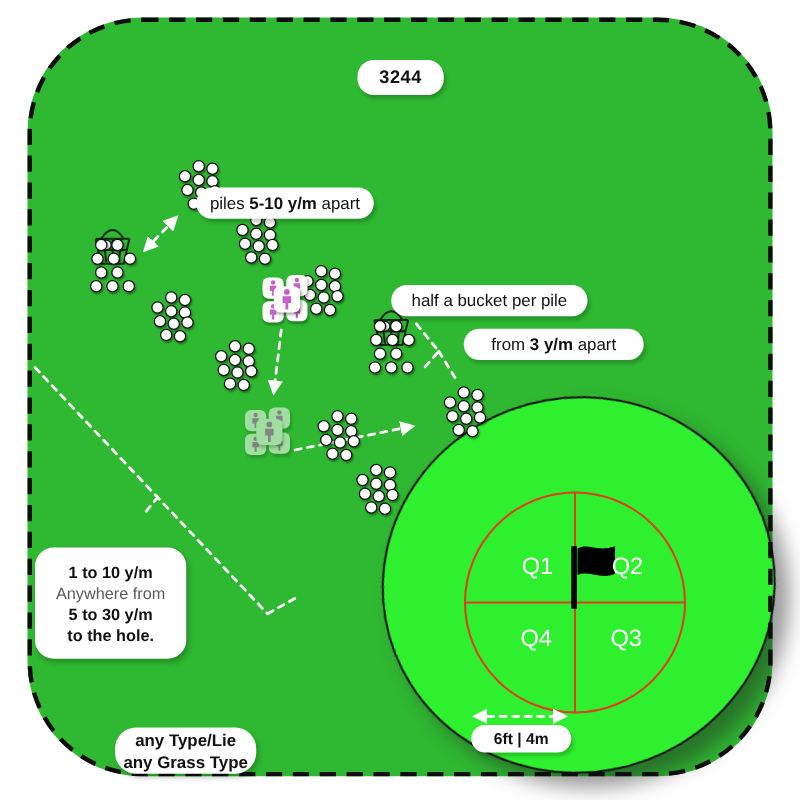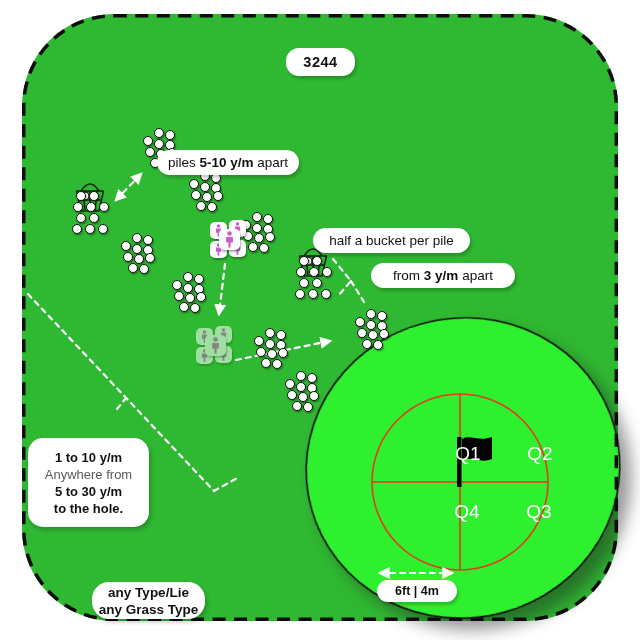--- a/index.html
+++ b/index.html
@@ -17,21 +17,21 @@
   .bucket-pill{left:313px;top:228px;width:157px;height:25px;}
   .piles-pill{left:371px;top:263px;width:144px;height:25px;}
   .measure-pill{left:377px;top:580px;width:80px;height:22px;font-size:12.5px;font-weight:700;border-radius:11px;}
   .infobox{position:absolute;left:28px;top:438px;width:121px;height:89px;background:#fff;border-radius:15px;
            display:flex;flex-direction:column;justify-content:center;text-align:center;
            font-size:13px;font-weight:700;line-height:17px;color:#111;box-shadow:2px 3px 4px rgba(0,0,0,0.22);}
   .infobox .soft{font-weight:400;color:#5a5a5a;}
   .condbox{position:absolute;left:92px;top:582px;width:113px;height:37px;background:#fff;border-radius:17px;
            display:flex;flex-direction:column;justify-content:center;text-align:center;
            font-size:13.5px;font-weight:600;line-height:17px;color:#111;box-shadow:2px 3px 4px rgba(0,0,0,0.22);}
-  .qlabel{position:absolute;color:#fff;font-size:19px;font-weight:500;transform:translate(-50%,-50%);margin-left:38px;}
+  .qlabel{position:absolute;color:#fff;font-size:19px;font-weight:500;transform:translate(-50%,-50%);}
   .ball{position:absolute;width:10px;height:10px;border-radius:50%;background:#fff;
         border:1.4px solid #111;box-sizing:border-box;box-shadow:1px 1.5px 1.5px rgba(0,0,0,0.35);}
   .pile,.basket,.people{position:absolute;}
   .tile{position:absolute;background:#fdfdfd;border-radius:5px;box-shadow:1px 2px 2px rgba(0,0,0,0.3);
         display:flex;align-items:center;justify-content:center;}
 </style>
 </head>
 <body>
 
 <div class="canvas">

